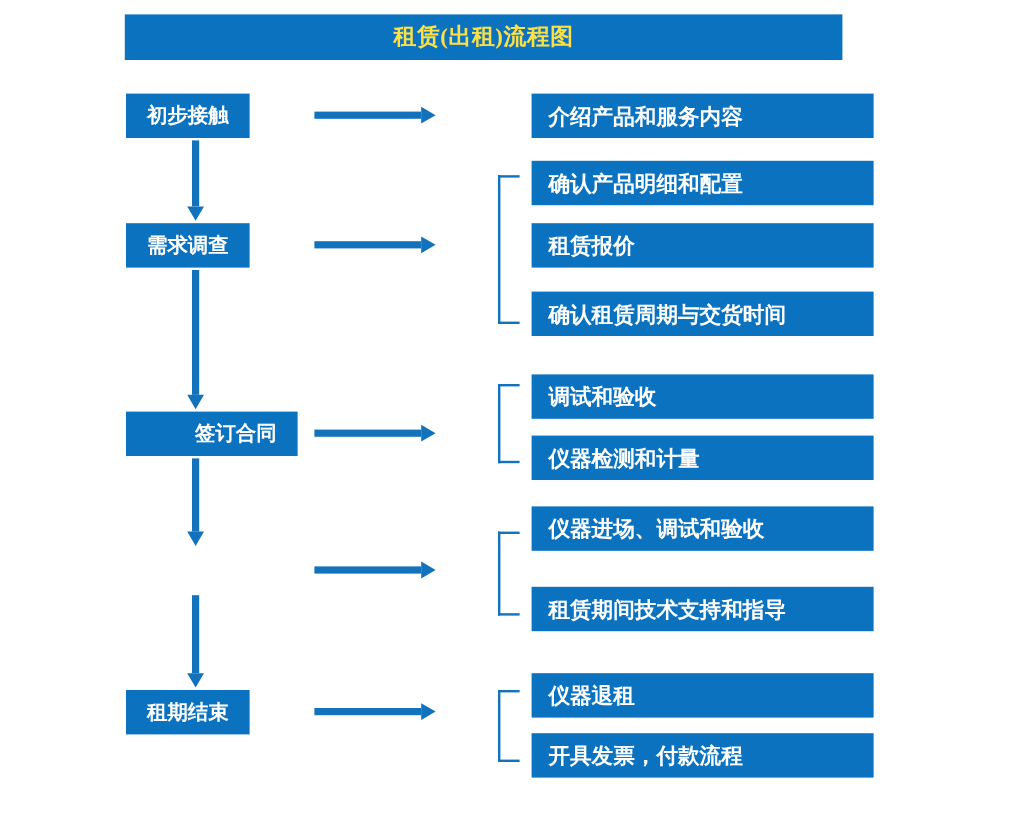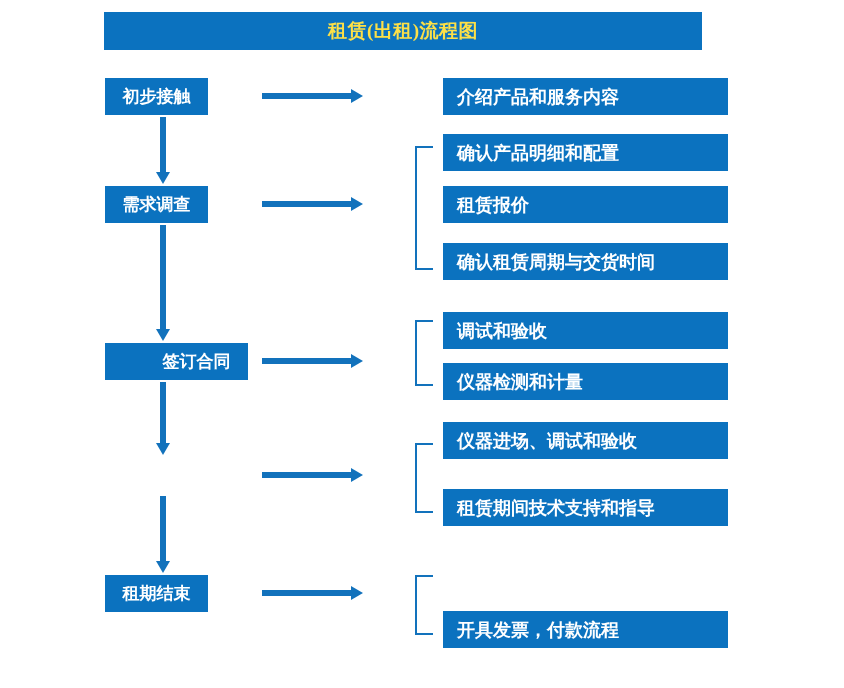--- a/index.html
+++ b/index.html
@@ -175,15 +175,16 @@
   <div class="bracket" style="left:415px; top:575px; height:60px;"></div>
 
   <div class="detail-box" style="top:78px;">介绍产品和服务内容</div>
   <div class="detail-box" style="top:134px;">确认产品明细和配置</div>
   <div class="detail-box" style="top:186px;">租赁报价</div>
   <div class="detail-box" style="top:243px;">确认租赁周期与交货时间</div>
   <div class="detail-box" style="top:312px;">调试和验收</div>
   <div class="detail-box" style="top:363px;">仪器检测和计量</div>
   <div class="detail-box" style="top:422px;">仪器进场、调试和验收</div>
   <div class="detail-box" style="top:489px;">租赁期间技术支持和指导</div>
+  <div class="detail-box" style="top:561px;">仪器退租</div>
   <div class="detail-box" style="top:611px;">开具发票，付款流程</div>
 
 </div>
 
 </body></html>

